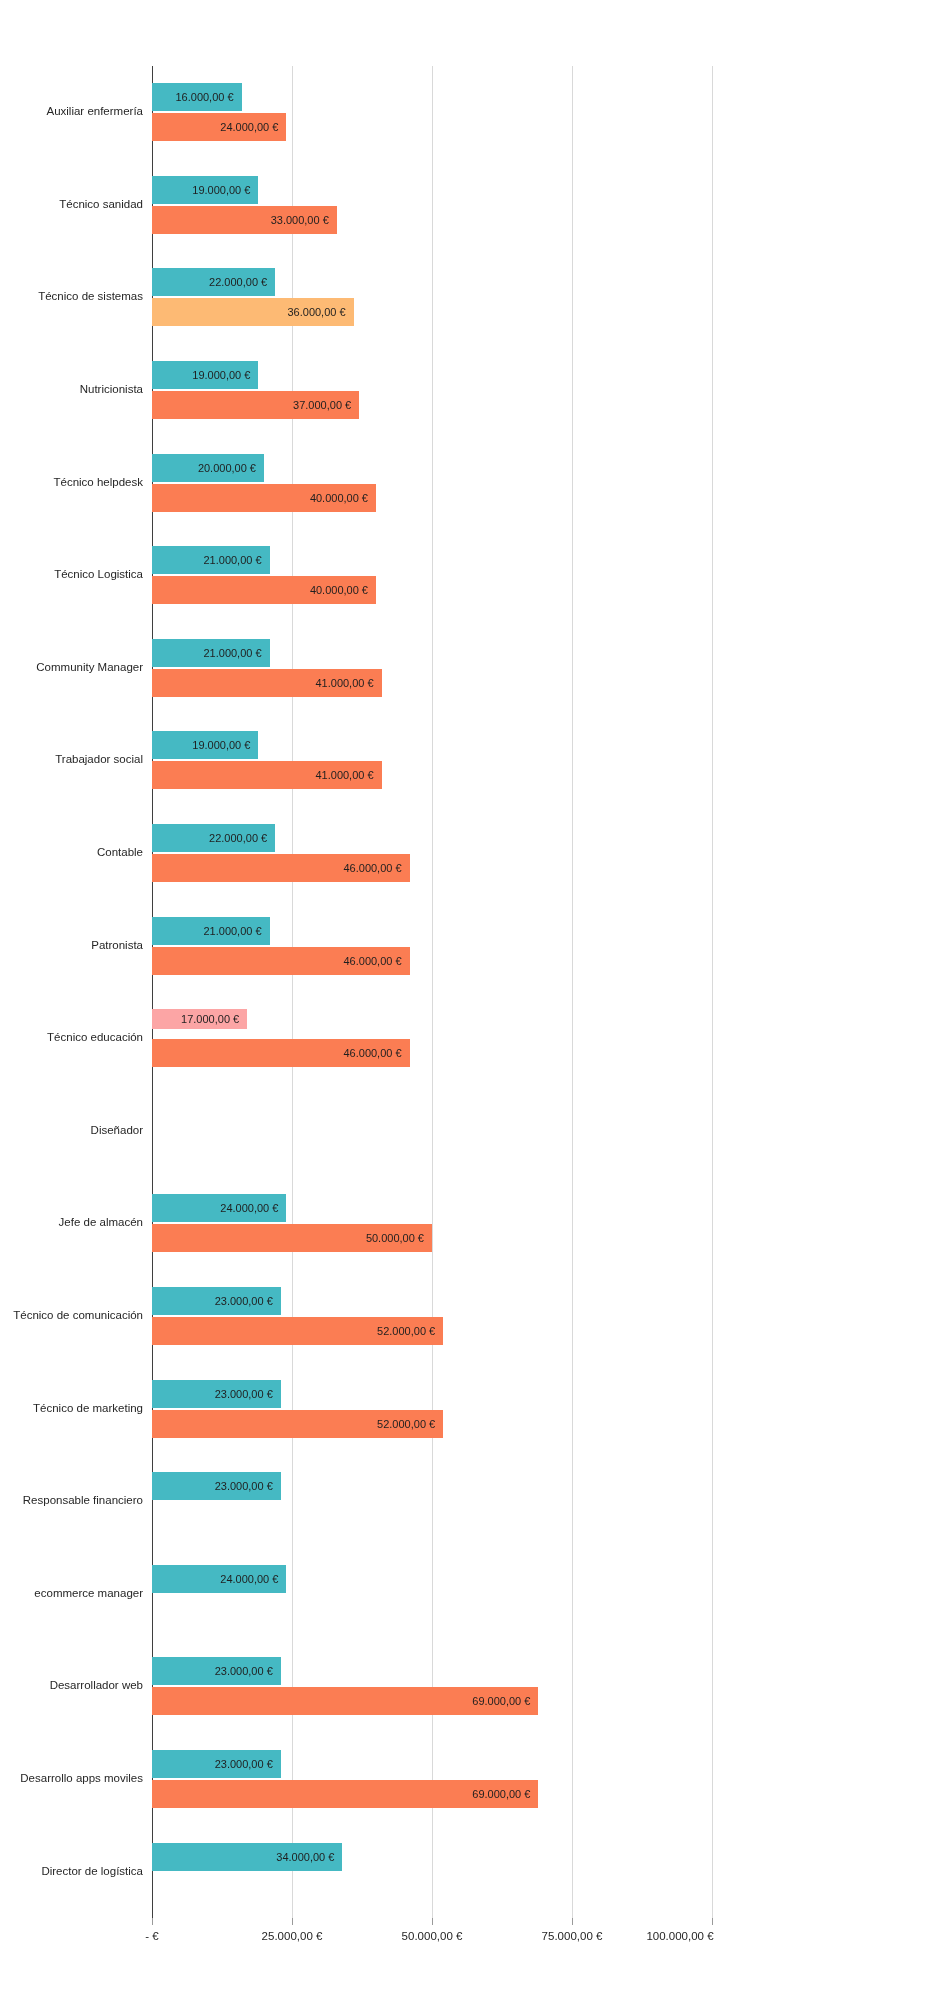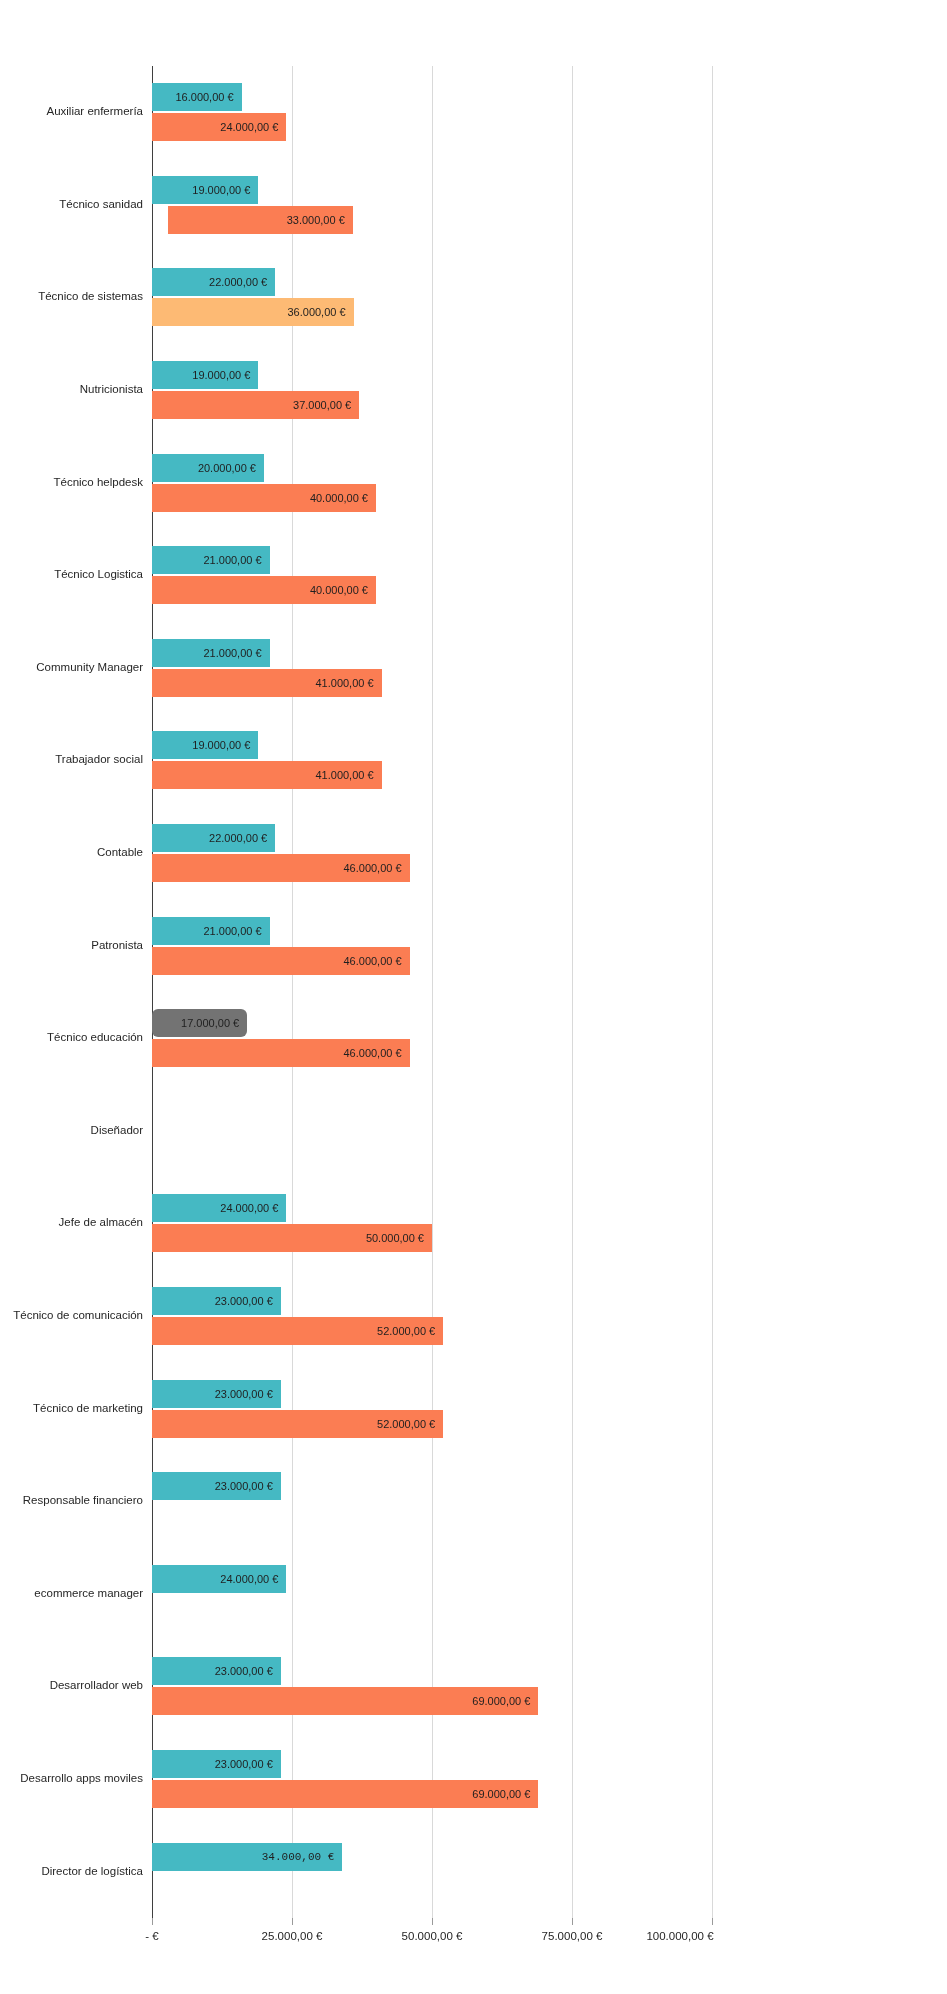--- a/index.html
+++ b/index.html
@@ -169,21 +169,21 @@
             <span class="bar-value">24.000,00 €</span>
           </div>
         </div>
       </div>
       <div class="row" style="top: 92.6px; height: 92.6px;">
         <div class="cat-label" style="top: 39.3px;">Técnico sanidad</div>
         <div class="bars" style="top: 17.3px; height: 58px;">
           <div class="bar bar-min" style="position: absolute; left: 0px; top: 0px; width: 106.4px; height: 28px; background: rgb(69, 185, 195);">
             <span class="bar-value">19.000,00 €</span>
           </div>
-          <div class="bar bar-max" style="position: absolute; left: 16px; top: 30px; width: 184.8px; height: 28px; background: rgb(251, 125, 83);">
+          <div class="bar bar-max" style="position: absolute; left: 0px; top: 30px; width: 184.8px; height: 28px; background: rgb(251, 125, 83);">
             <span class="bar-value">33.000,00 €</span>
           </div>
         </div>
       </div>
       <div class="row" style="top: 185.2px; height: 92.6px;">
         <div class="cat-label" style="top: 39.3px;">Técnico de sistemas</div>
         <div class="bars" style="top: 17.3px; height: 58px;">
           <div class="bar bar-min" style="position: absolute; left: 0px; top: 0px; width: 123.2px; height: 28px; background: rgb(69, 185, 195);">
             <span class="bar-value">22.000,00 €</span>
           </div>
@@ -265,21 +265,21 @@
             <span class="bar-value">21.000,00 €</span>
           </div>
           <div class="bar bar-max" style="position: absolute; left: 0px; top: 30px; width: 257.6px; height: 28px; background: rgb(251, 125, 83);">
             <span class="bar-value">46.000,00 €</span>
           </div>
         </div>
       </div>
       <div class="row" style="top: 926px; height: 92.6px;">
         <div class="cat-label" style="top: 39.3px;">Técnico educación</div>
         <div class="bars" style="top: 17.3px; height: 58px;">
-          <div class="bar bar-min" style="position: absolute; left: 0px; top: 0px; width: 95.2px; height: 28px; background: #737373; border-radius: 6px;">
+          <div class="bar bar-min" style="position: absolute; left: 0px; top: 0px; width: 95.2px; height: 20px; background: #fca5a5;">
             <span class="bar-value">17.000,00 €</span>
           </div>
           <div class="bar bar-max" style="position: absolute; left: 0px; top: 30px; width: 257.6px; height: 28px; background: rgb(251, 125, 83);">
             <span class="bar-value">46.000,00 €</span>
           </div>
         </div>
       </div>
       <div class="row" style="top: 1018.6px; height: 92.6px;">
         <div class="cat-label" style="top: 39.3px;">Diseñador</div>
       </div>
@@ -349,21 +349,21 @@
           <div class="bar bar-min" style="position: absolute; left: 0px; top: 0px; width: 128.8px; height: 28px; background: rgb(69, 185, 195);">
             <span class="bar-value">23.000,00 €</span>
           </div>
           <div class="bar bar-max" style="position: absolute; left: 0px; top: 30px; width: 386.4px; height: 28px; background: rgb(251, 125, 83);">
             <span class="bar-value">69.000,00 €</span>
           </div>
         </div>
       </div>
       <div class="row" style="top: 1759.4px; height: 92.6px;">
         <div class="cat-label" style="top: 39.3px;">Director de logística</div>
-        <div class="bars" style="top: 17.3px; height: 58px; font-family: Liberation Mono, monospace;">
+        <div class="bars" style="top: 17.3px; height: 58px;">
           <div class="bar bar-min" style="position: absolute; left: 0px; top: 0px; width: 190.4px; height: 28px; background: rgb(69, 185, 195);">
             <span class="bar-value">34.000,00 €</span>
           </div>
         </div>
       </div>
     </div>
 
   <div id="xaxis">
       <div class="tick-mark" style="left: 0px;"></div>
       <div class="tick-label" style="left: 0px;">-   €</div>

